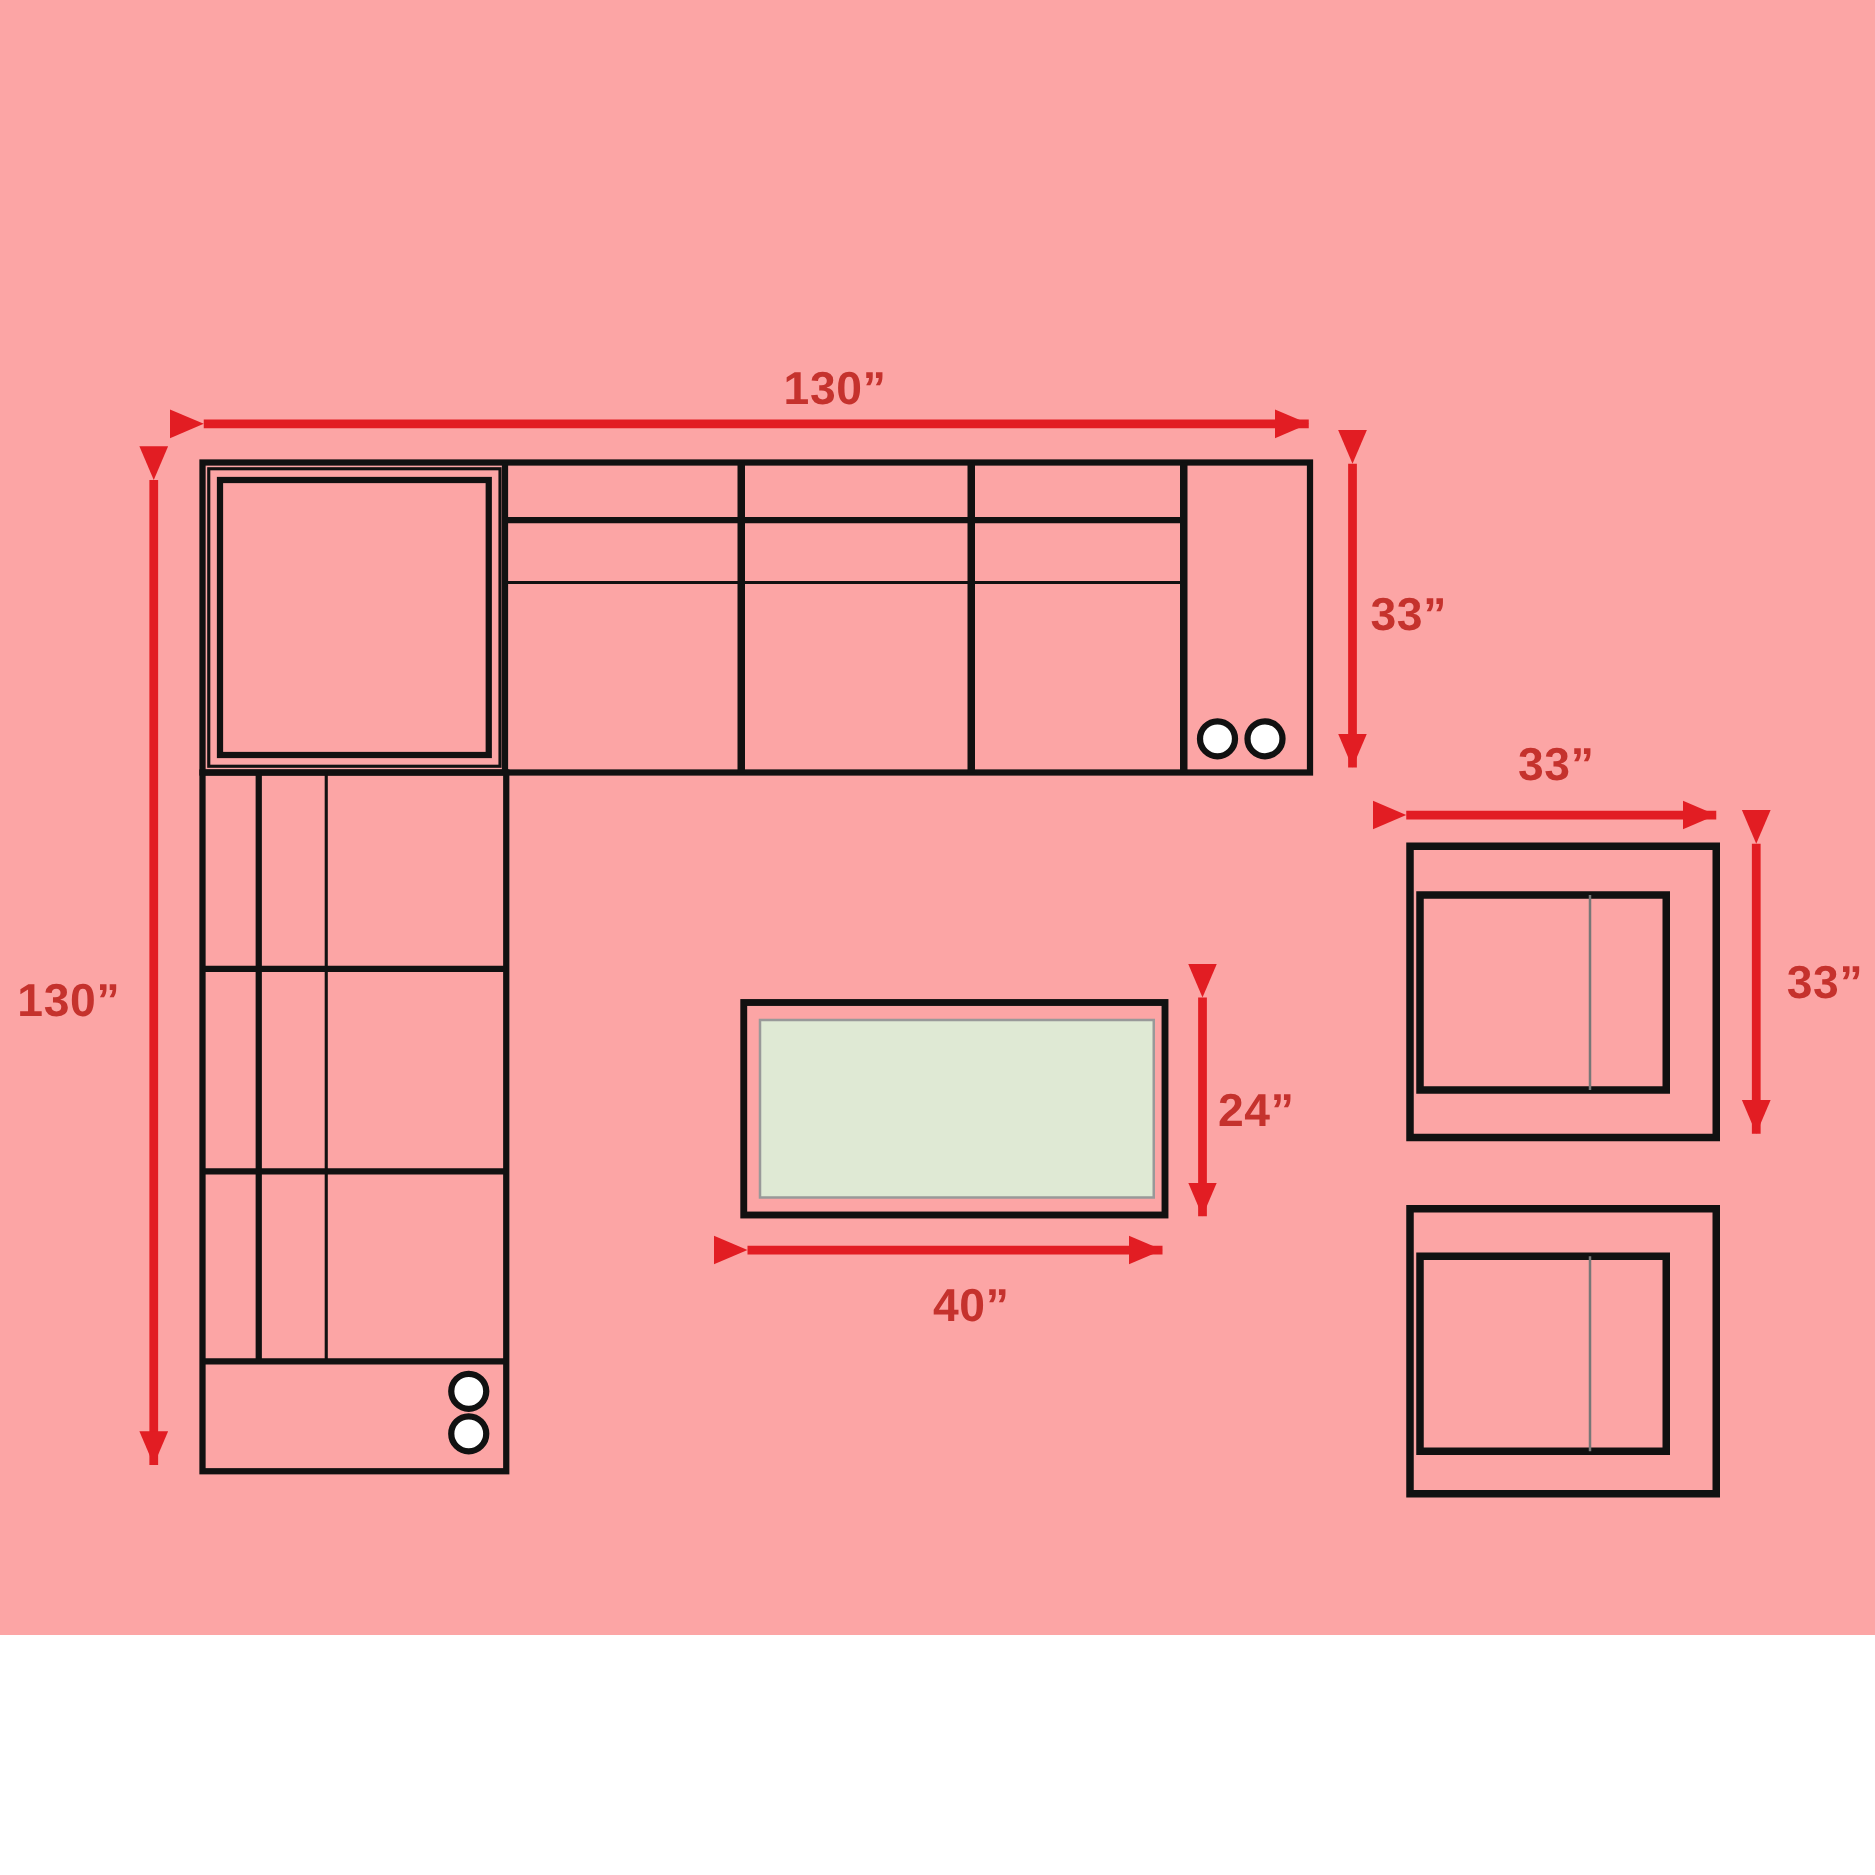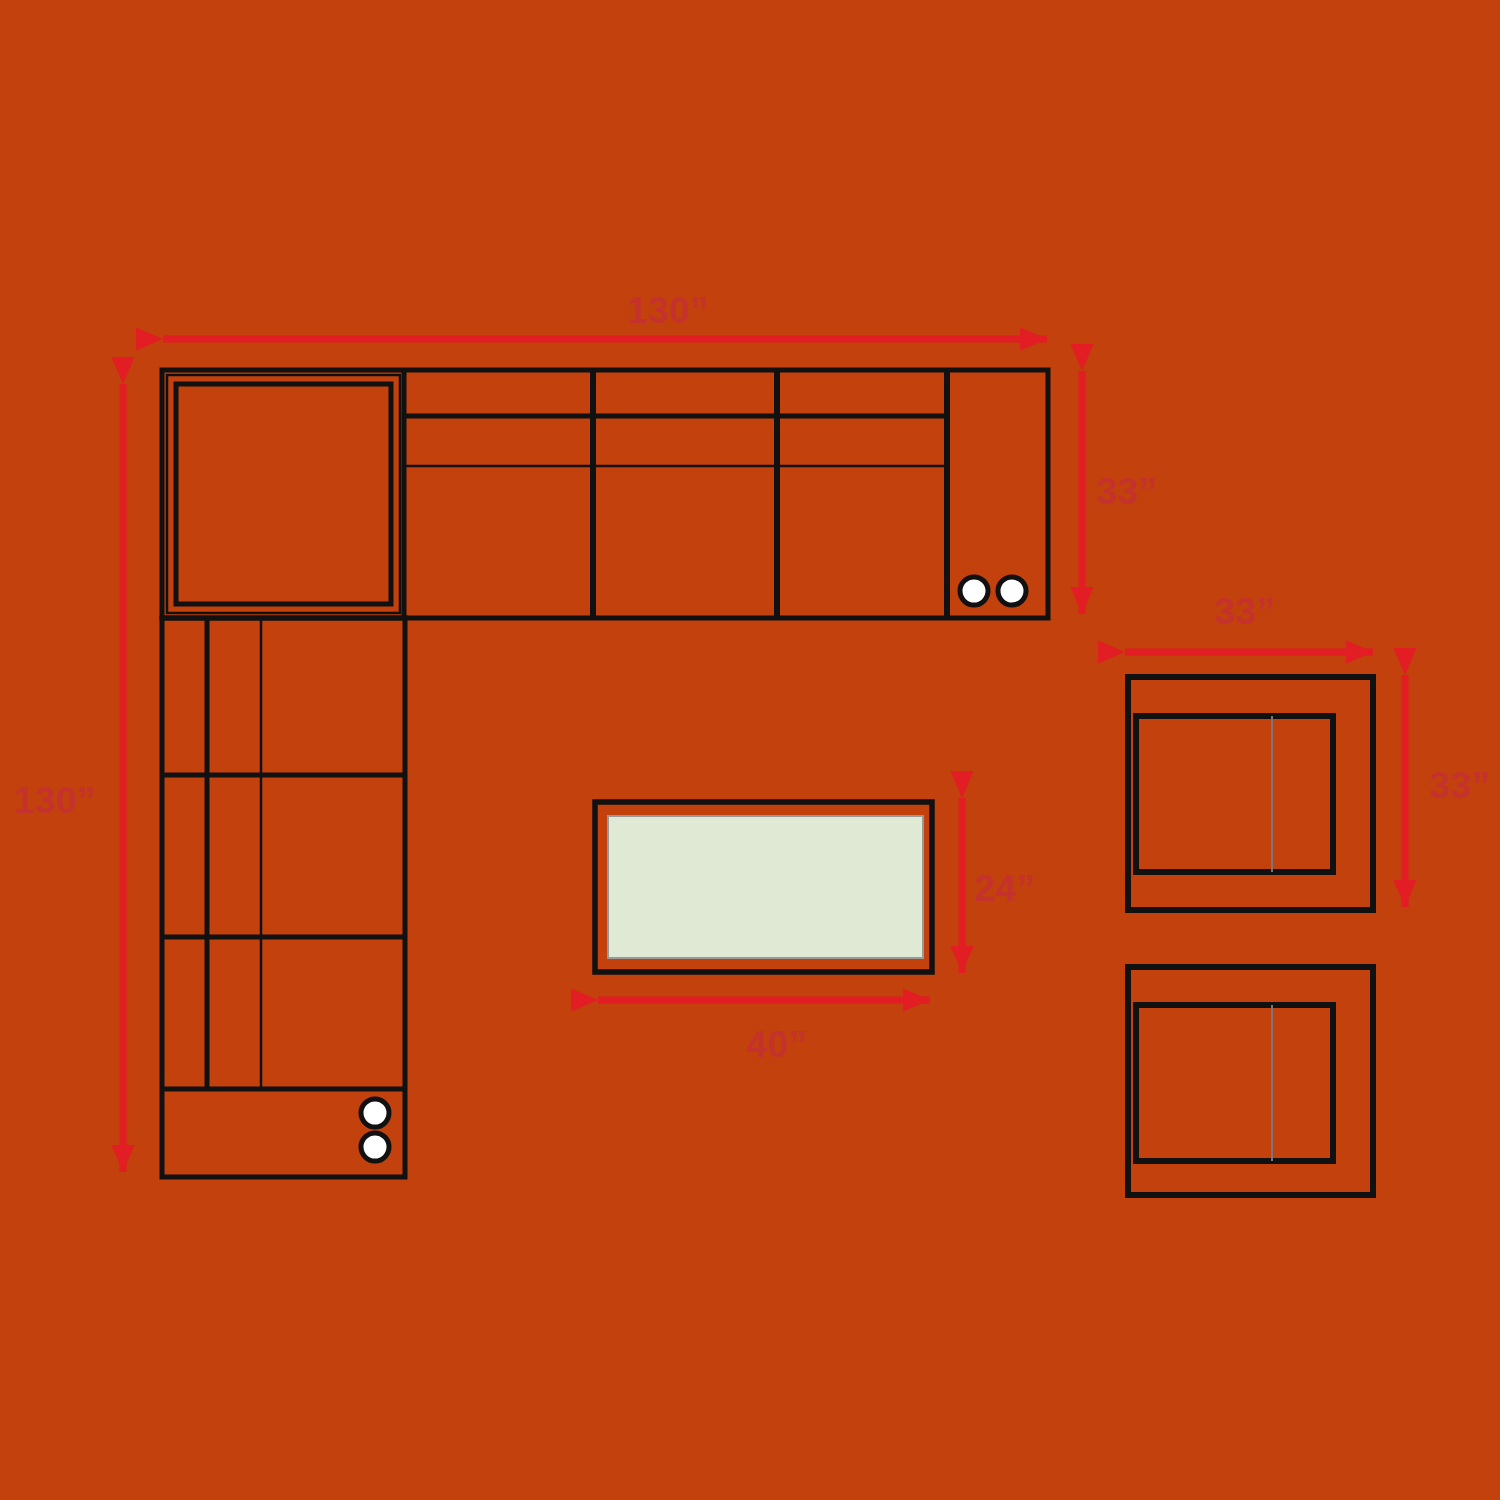--- a/index.html
+++ b/index.html
@@ -3,22 +3,22 @@
 <meta charset="utf-8">
 <style>
   html, body {
     margin: 0;
     padding: 0;
     background: #ffffff;
   }
   .stage {
     position: relative;
     width: 1500px;
-    height: 1500px;
-    background: #c2410c;
+    height: 1308px;
+    background: #fca5a5;
     font-family: "Liberation Sans", sans-serif;
   }
   svg { display: block; }
   .dim-label {
     font-family: "Liberation Sans", "DejaVu Sans", sans-serif;
     font-size: 37px;
     font-weight: 700;
     letter-spacing: 0.5px;
   }
   .outline { fill: none; stroke: #111111; }

